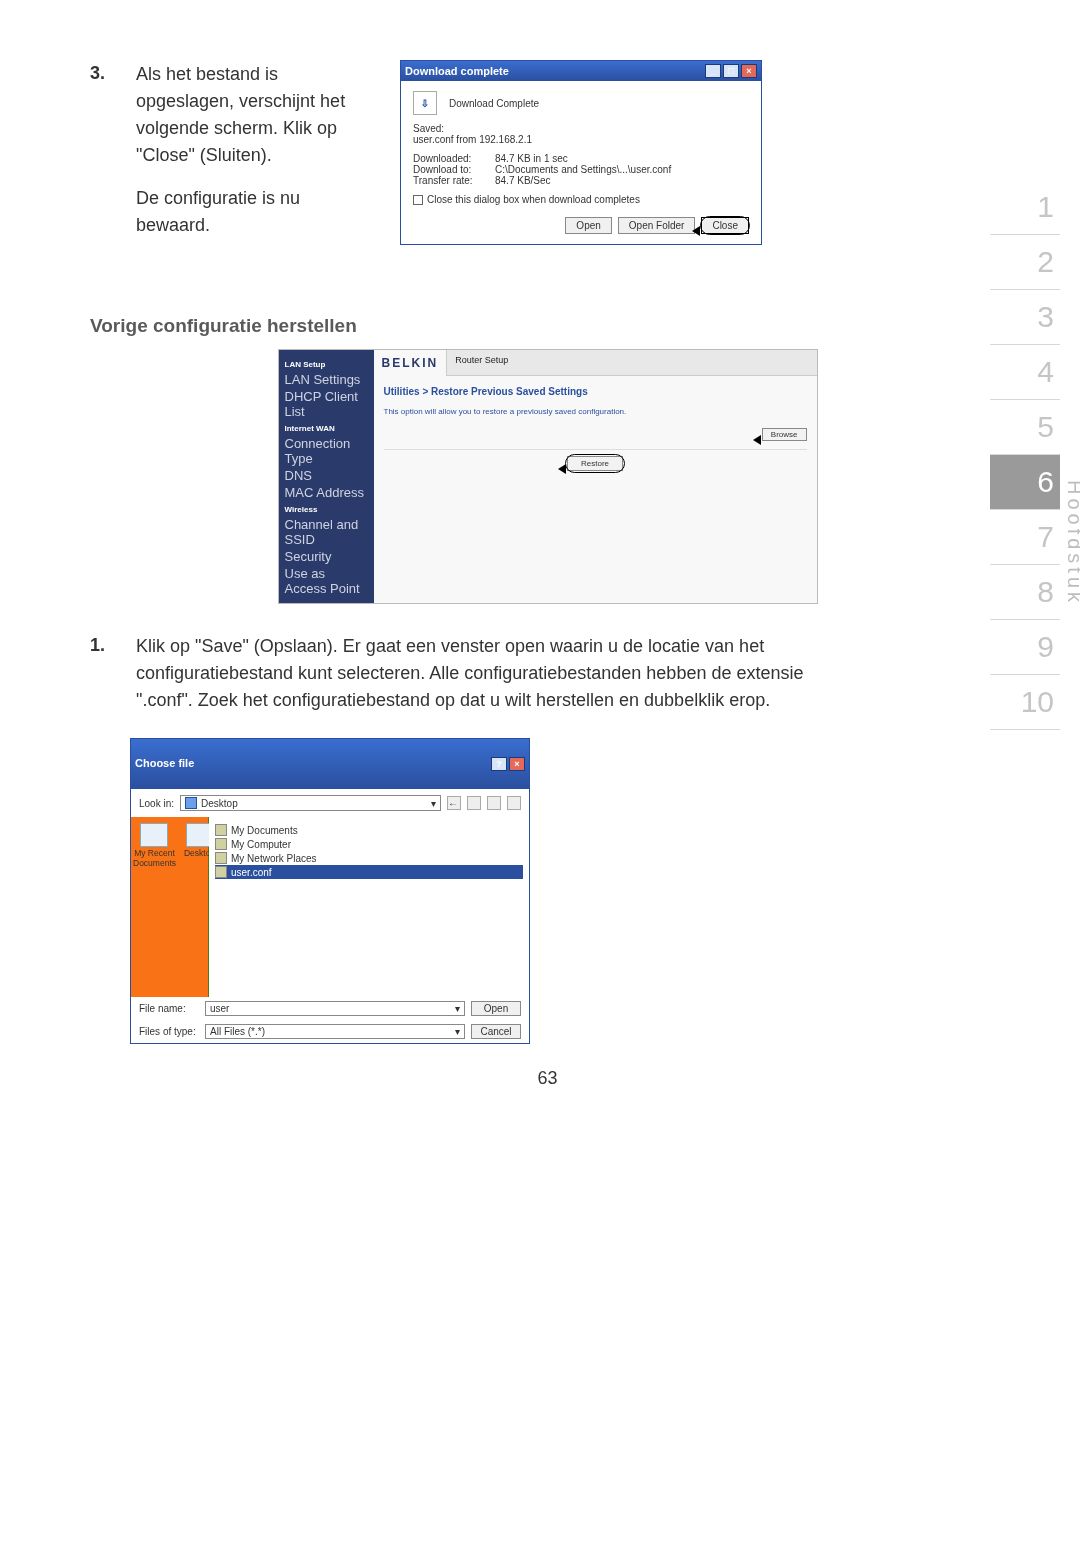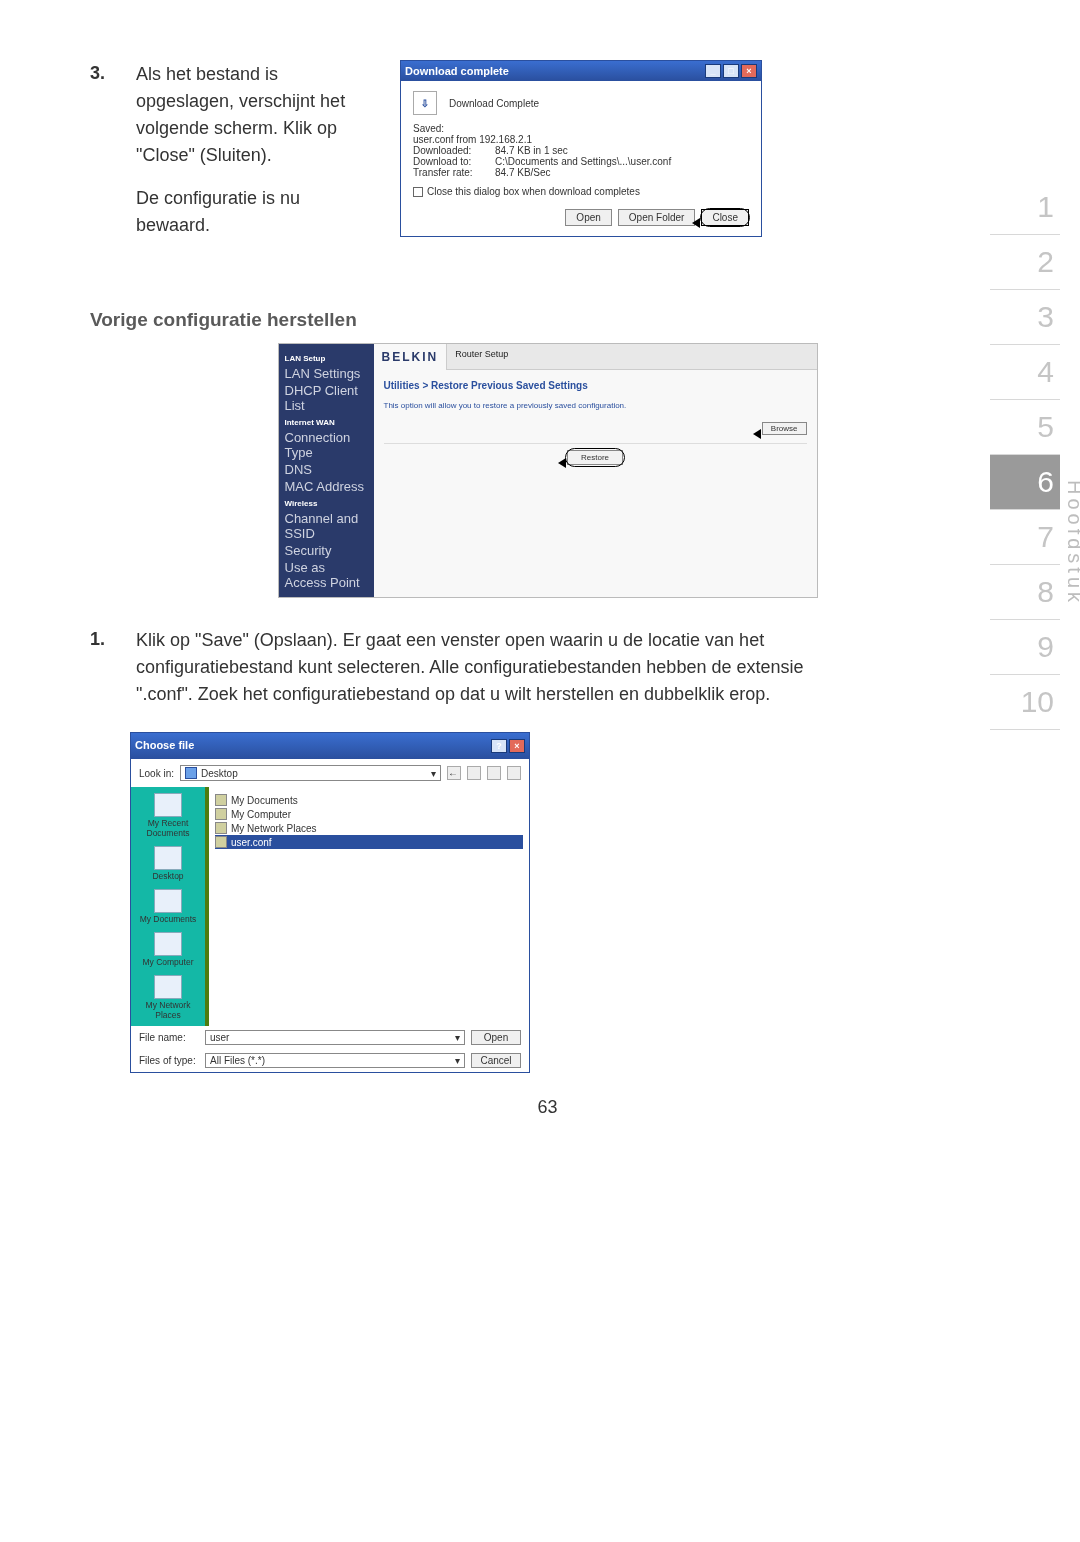--- a/index.html
+++ b/index.html
@@ -68,21 +68,21 @@
   }
   .winbtn.close { background: #e36a5a; color:#fff; font-weight:bold; }
   .dl-body { padding: 10px 12px; }
   .dl-head { display:flex; align-items:center; gap:12px; margin-bottom:8px;}
   .dl-icon {
     width: 24px; height: 24px; border:1px solid #aaa;
     display:flex; align-items:center; justify-content:center;
     font-size: 10px; color:#2a4f9e; font-weight:bold;
   }
   .dl-saved { margin-top:6px; }
-  .dl-stats { margin-top: 0; }
+  .dl-stats { margin-top: 8px; }
   .dl-stats div { display:flex; }
   .dl-stats .lab { width: 82px; }
   .dl-check { margin-top:8px; display:flex; gap:4px; align-items:center;}
   .dl-check .box { width:10px;height:10px;border:1px solid #666;}
   .dl-buttons { display:flex; justify-content:flex-end; gap:6px; margin-top:12px; }
   .dl-buttons .btn {
     border: 1px solid #888;
     padding: 2px 10px;
     font-size:10px;
     background:#f0f0f0;
@@ -153,37 +153,37 @@
   
   .choose {
     width: 400px;
     margin: 24px 0 0 40px;
     border:1px solid #2a4f9e;
     font-size:10px;
     background:#fff;
   }
   .choose .ttl {
     background: linear-gradient(#3a6ed0,#2a4f9e);
-    color:#fff; padding:6px 4px;
+    color:#fff; padding:18px 4px;
     display:flex; justify-content:space-between; font-weight:bold; font-size:11px;
   }
   .choose .ttl .rbtns { display:flex; gap:2px;}
   .qbtn { width:16px;height:14px;background:#d8e4f7;border:1px solid #1a3a7a;font-size:9px;display:flex;align-items:center;justify-content:center;}
   .qbtn.x { background:#e36a5a; color:#fff; font-weight:bold;}
   .choose .lookin { padding:6px 8px; display:flex; align-items:center; gap:6px;}
   .lookin .sel { flex:1; border:1px solid #888; padding:1px 4px; display:flex; align-items:center; gap:4px; background:#fff;}
   .lookin .desk-ic { width:12px;height:12px;background:#6aa0e8;border:1px solid #2a4f9e;}
   .toolbar-ic { width:14px;height:14px;border:1px solid #aaa; background:#eee;}
   .choose .mainarea { display:flex; }
   .choose .places {
     width: 78px;
-    background:#14b8a6;
-    border-right:4px solid #4d7c0f;
+    background:#f97316;
+    border-right:1px solid #4d7c0f;
     padding:4px 0;
-    display:flex; flex-direction:column; gap:4px;
+    display:flex; gap:4px;
   }
   .place { text-align:center; font-size:8.5px; padding:2px 2px;}
   .place .pic { width:28px;height:24px;margin:0 auto 1px;background:#e8f0fa;border:1px solid #8ab;}
   .filearea { flex:1; padding:6px; height:180px; background:#fff;}
   .file-item { display:flex; align-items:center; gap:4px; padding:1px 0;}
   .file-item .ic { width:12px;height:12px;background:#d0d0a0;border:1px solid #888;}
   .file-item.sel { background:#2a4f9e; color:#fff;}
   .choose .btmrow { display:flex; align-items:center; gap:6px; padding:4px 8px;}
   .btmrow .lbl { width:60px;}
   .btmrow .inp { flex:1; border:1px solid #888; padding:1px 4px; background:#fff;}

